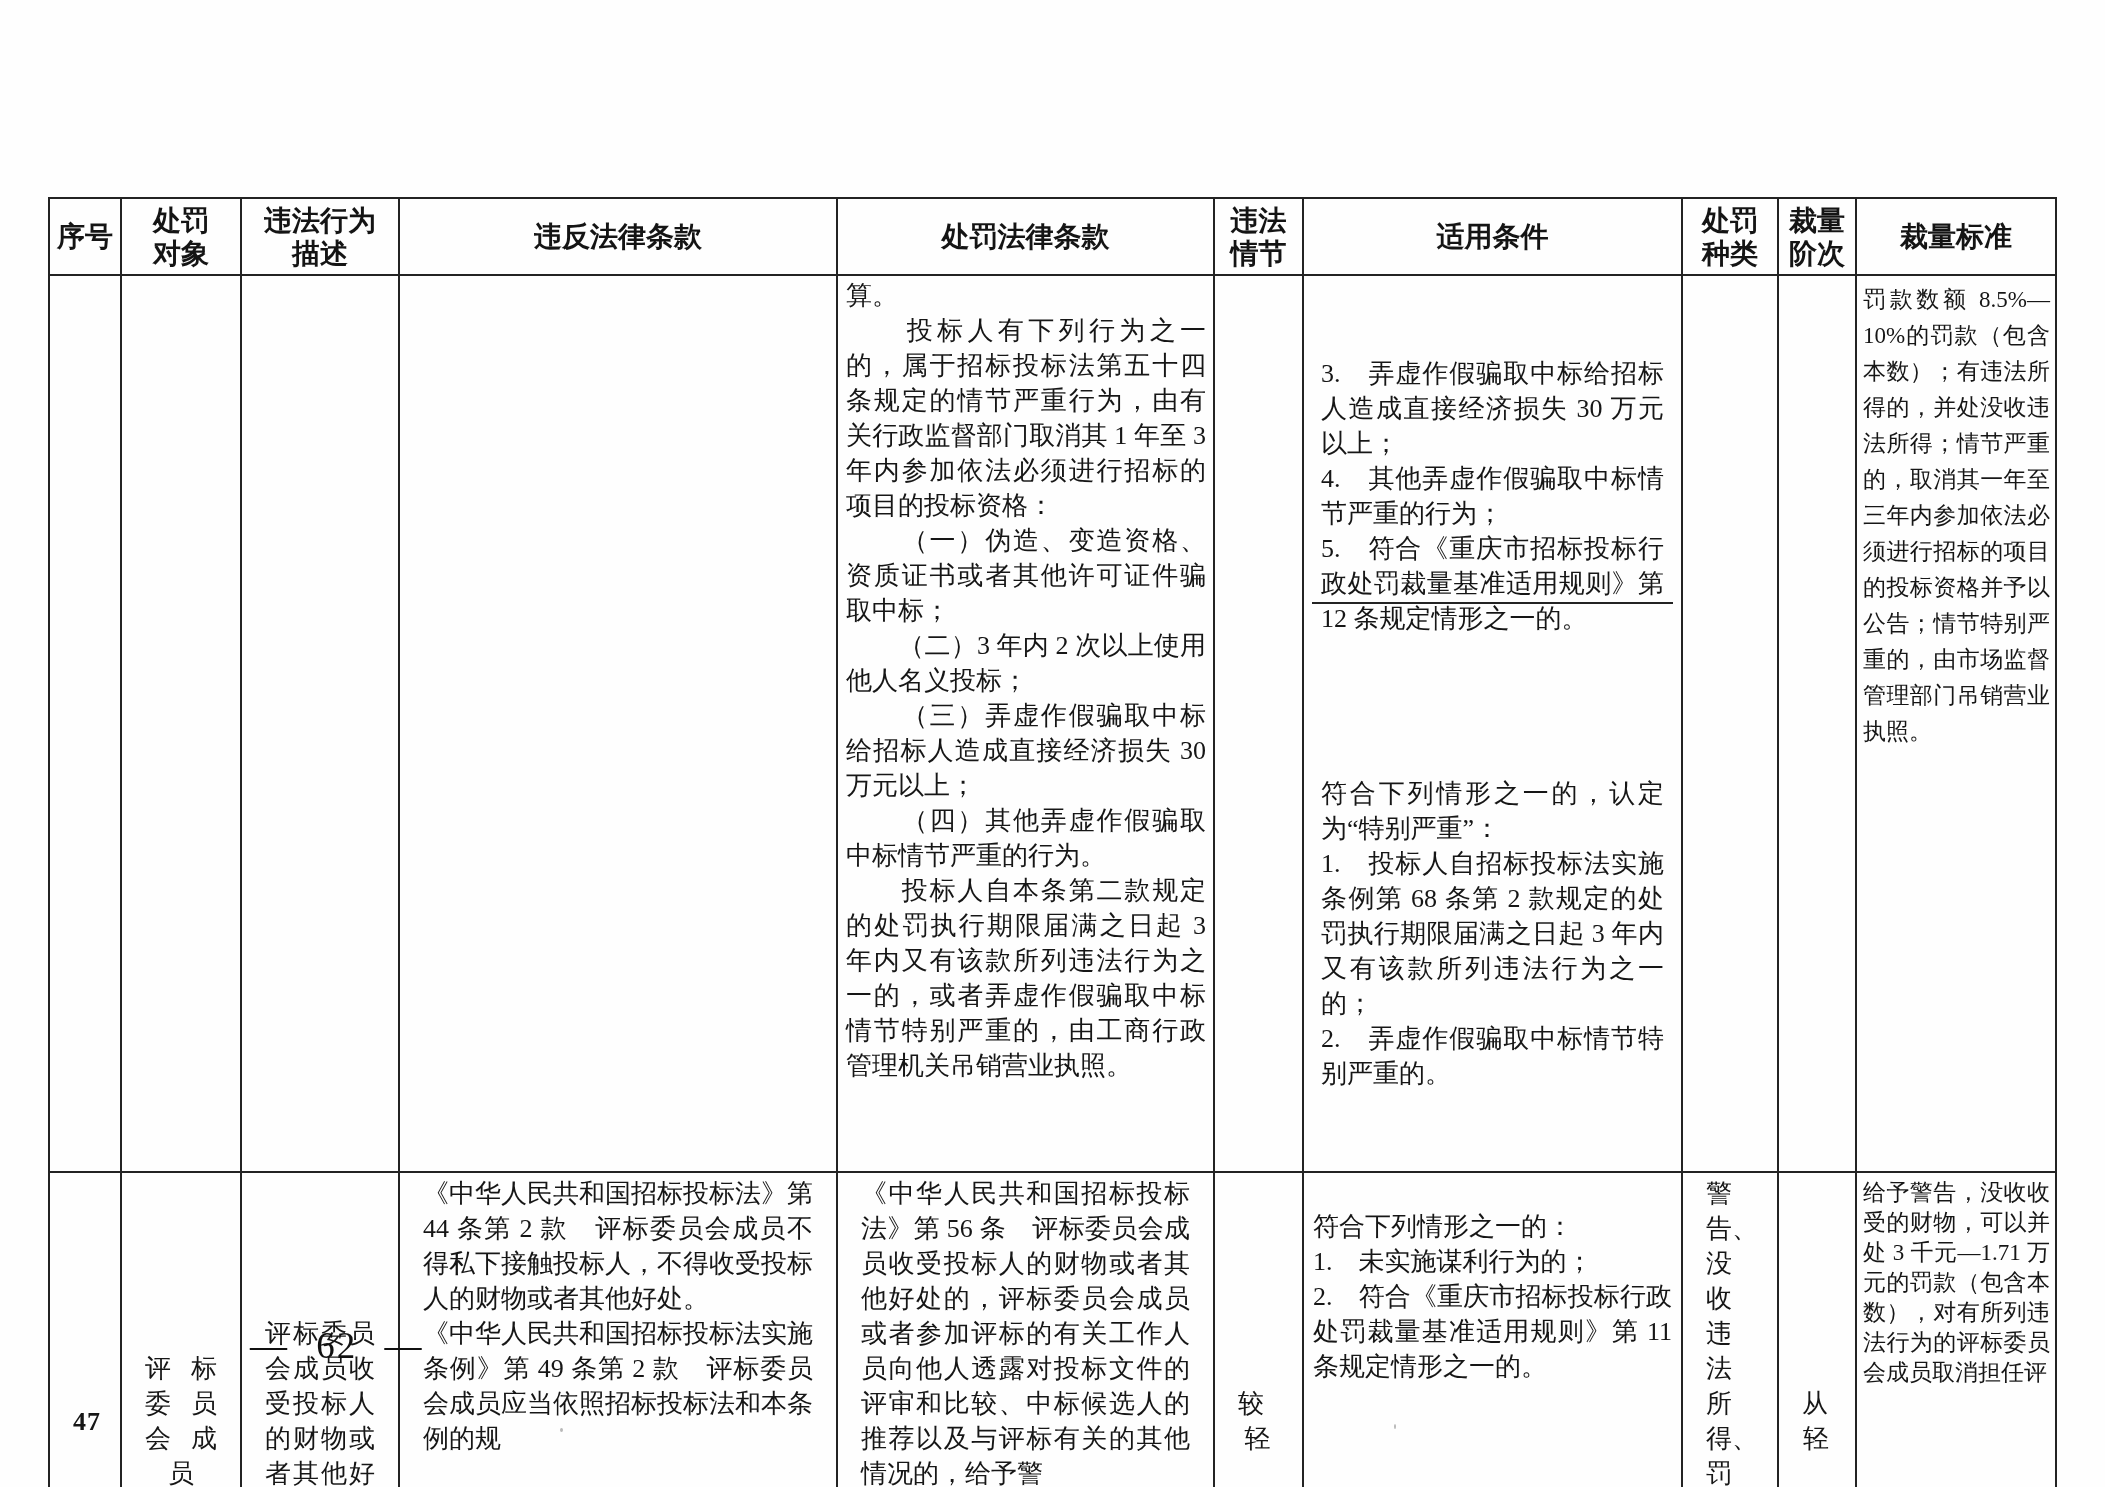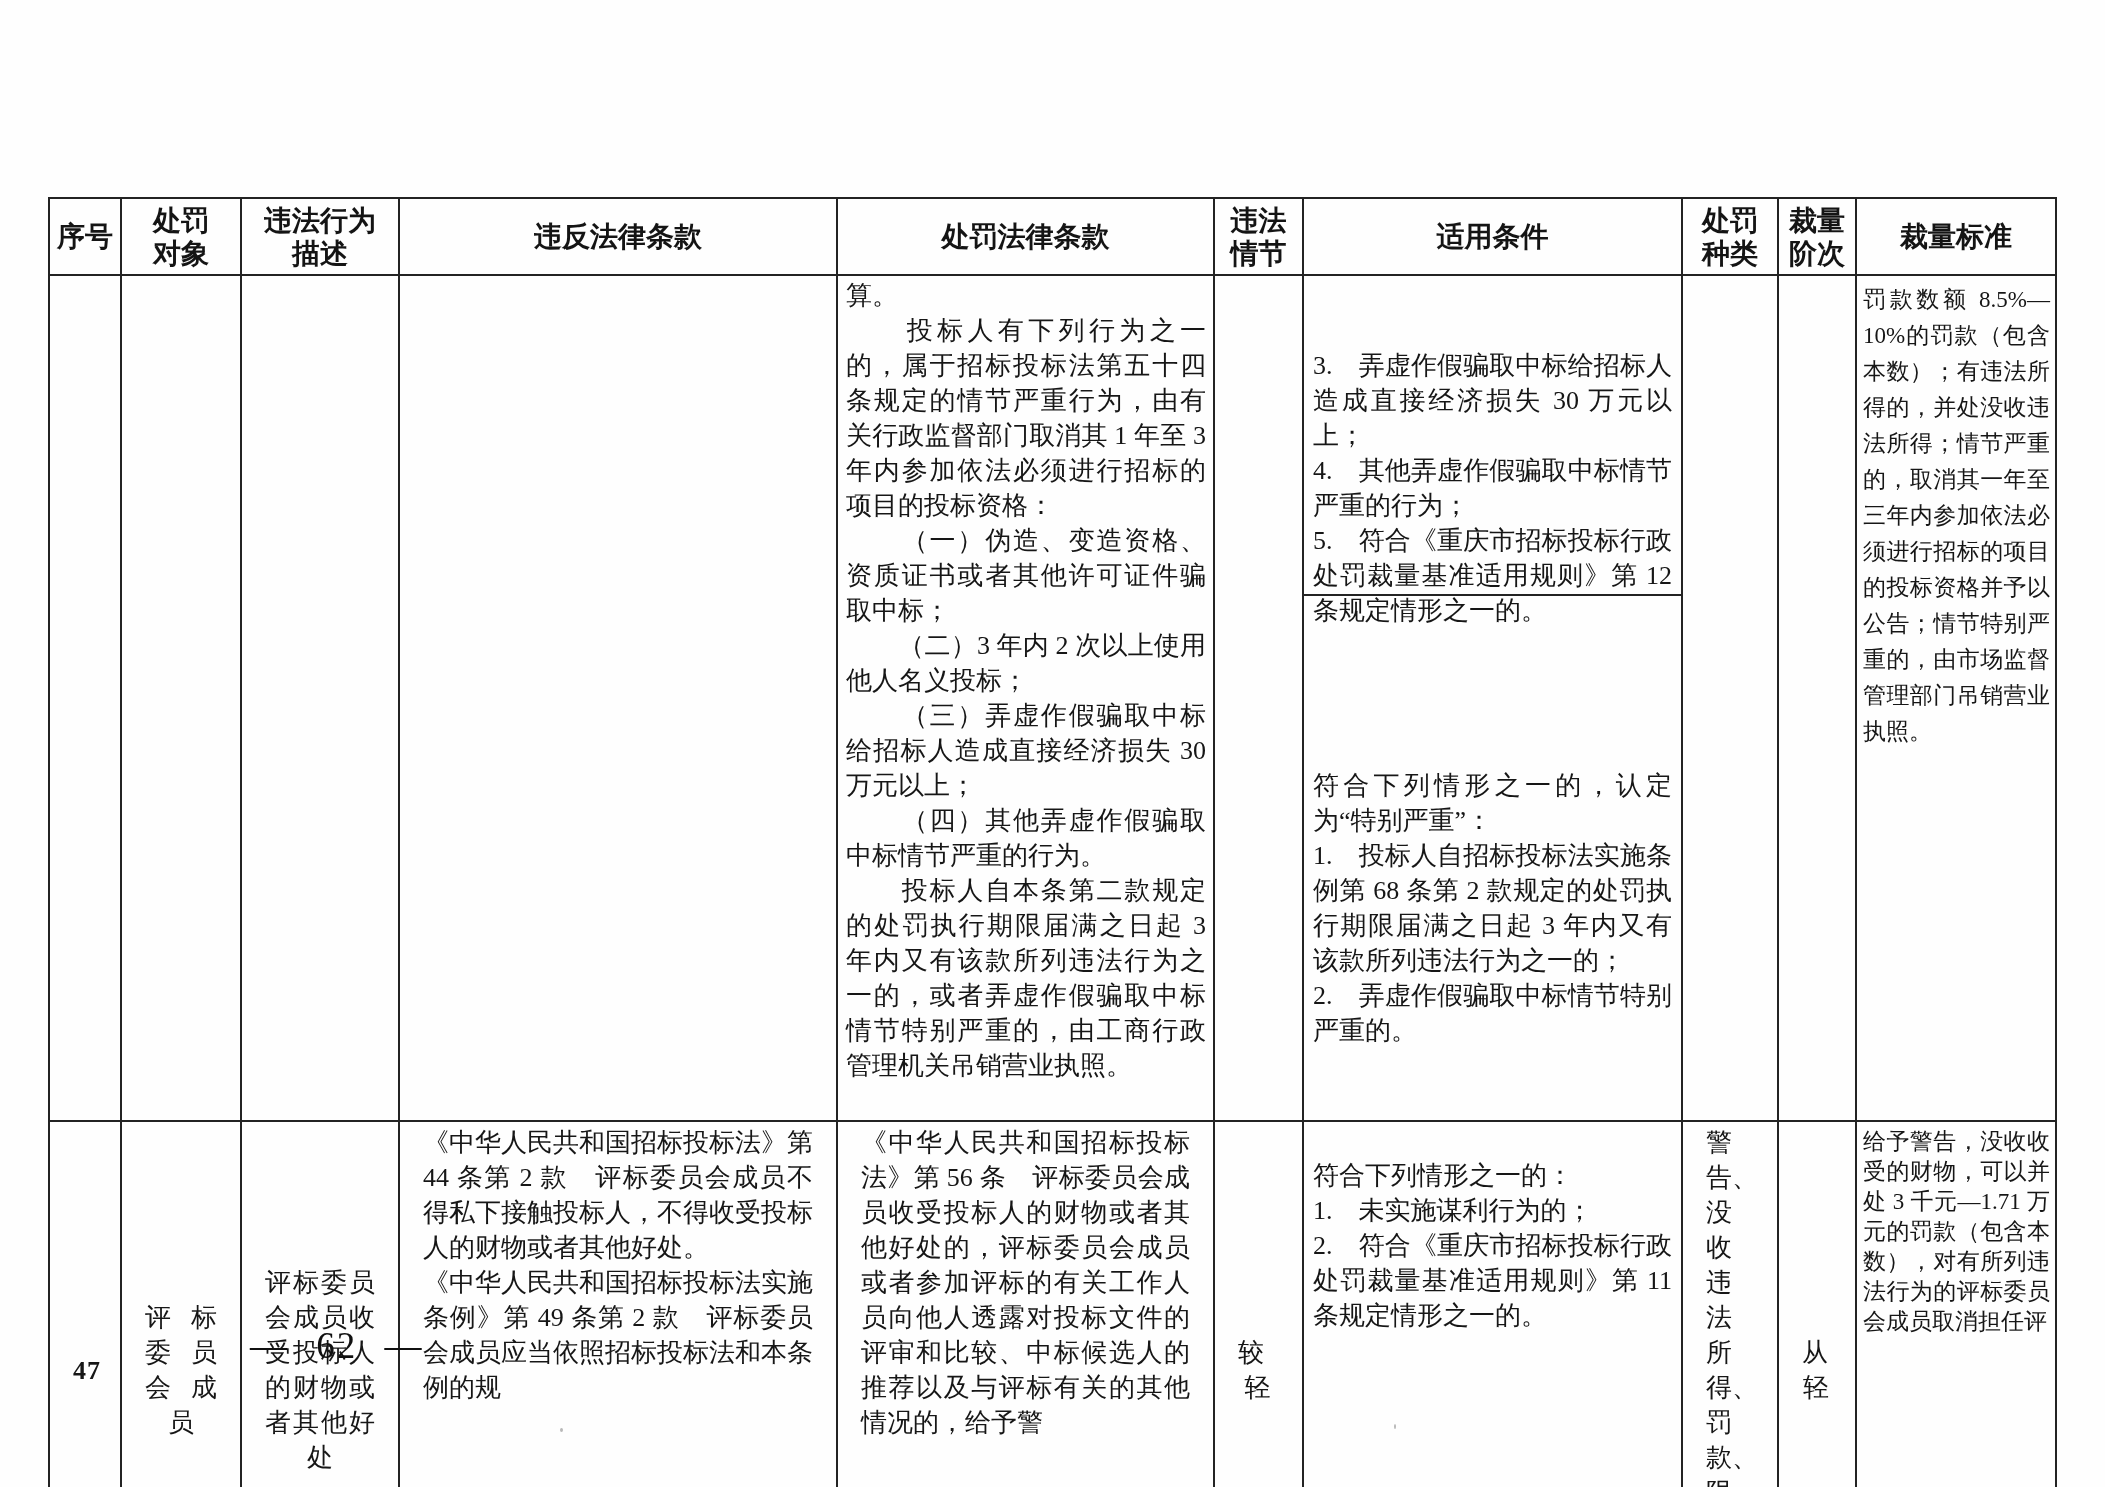--- a/index.html
+++ b/index.html
@@ -29,21 +29,21 @@
   .grid tbody td {
     vertical-align:top; font-size:26px; line-height:35px;
     white-space:pre-wrap; text-align:justify; text-justify:inter-ideograph;
     padding:3px 23px; color:#161616;
   }
   tr.row-cont { height:744px; }
   tr.row-47  { height:246px; }
 
   
   .row-cont .c-penalty-law { padding:2px 7px 2px 8px; }
-  .row-cont .c-cond { padding:0; }
+  .row-cont .c-cond { padding:8px; }
   .sub { padding:2px 9px; white-space:pre-wrap; text-align:justify; line-height:35px; }
   .sub-top { height:250px; border-bottom:2px solid #232323; }
   .sub-bottom { padding-top:102px; }
   .row-cont .c-standard { font-size:23px; line-height:36px; padding:6px 5px 12px 6px; }
 
   
   .row-47 td { line-height:34px; }
   .c-serial {
     text-align:center; vertical-align:middle !important;
     font-weight:bold; font-size:31px; letter-spacing:1px;border-radius:29px;

